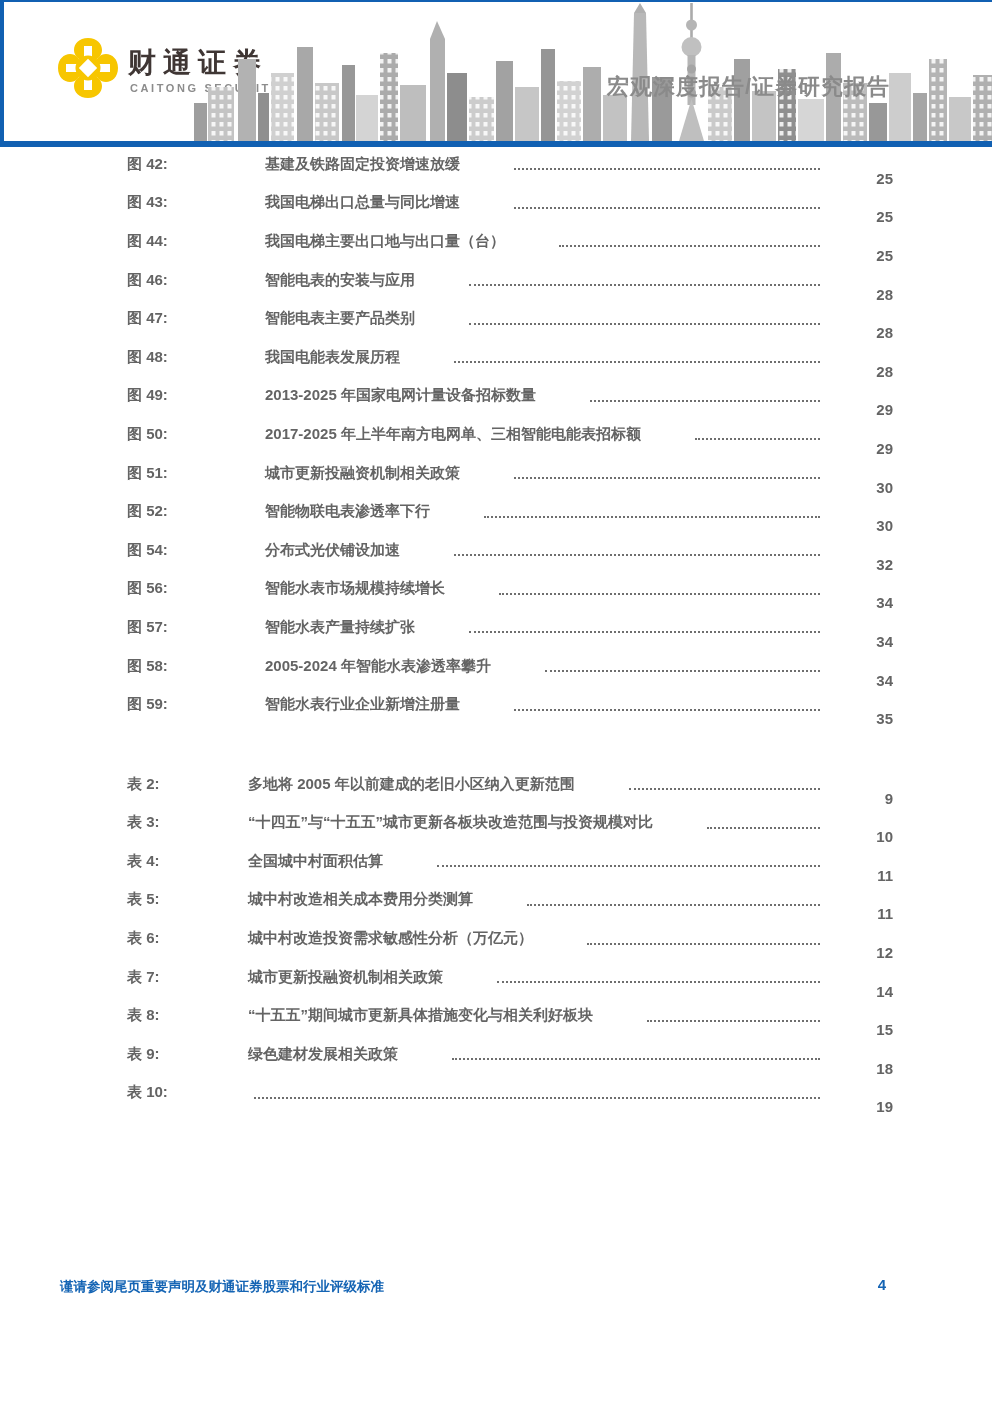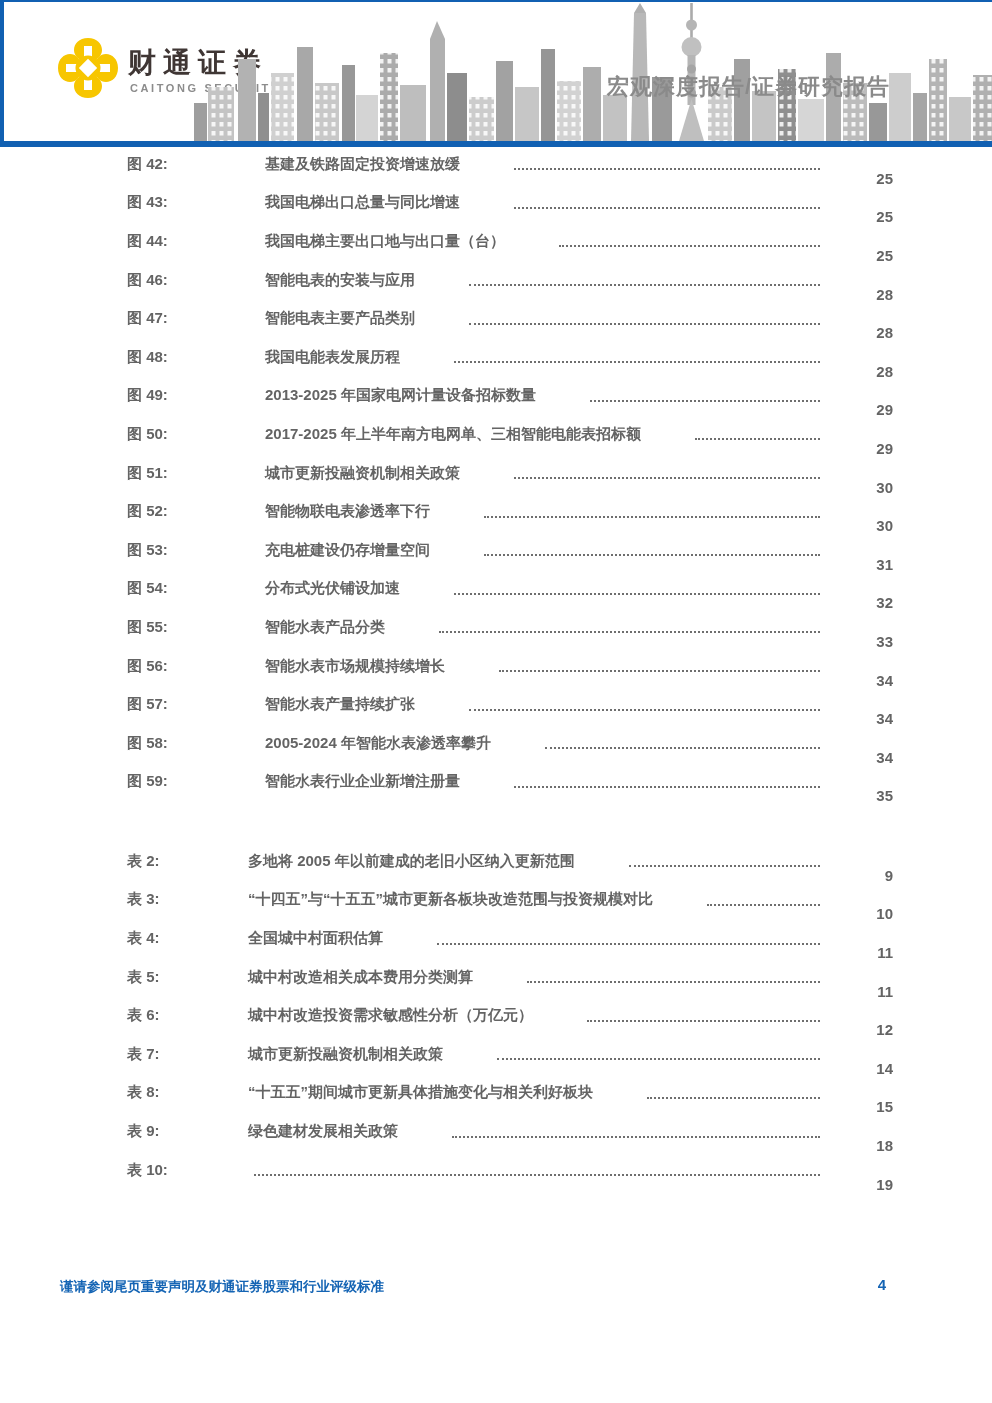--- a/index.html
+++ b/index.html
@@ -228,40 +228,28 @@
       <span class="toc-page">30</span>
     </div>
 
     <div class="toc-row">
       <span class="toc-label">图 52:</span>
       <span class="toc-title">智能物联电表渗透率下行</span>
       <span class="toc-leader"></span>
       <span class="toc-page">30</span>
     </div>
 
-    <div class="toc-row">
-      <span class="toc-label">图 53:</span>
-      <span class="toc-title">充电桩建设仍存增量空间</span>
-      <span class="toc-leader"></span>
-      <span class="toc-page">31</span>
-    </div>
 
     <div class="toc-row">
       <span class="toc-label">图 54:</span>
       <span class="toc-title">分布式光伏铺设加速</span>
       <span class="toc-leader"></span>
       <span class="toc-page">32</span>
     </div>
 
-    <div class="toc-row">
-      <span class="toc-label">图 55:</span>
-      <span class="toc-title">智能水表产品分类</span>
-      <span class="toc-leader"></span>
-      <span class="toc-page">33</span>
-    </div>
 
     <div class="toc-row">
       <span class="toc-label">图 56:</span>
       <span class="toc-title">智能水表市场规模持续增长</span>
       <span class="toc-leader"></span>
       <span class="toc-page">34</span>
     </div>
 
     <div class="toc-row">
       <span class="toc-label">图 57:</span>

